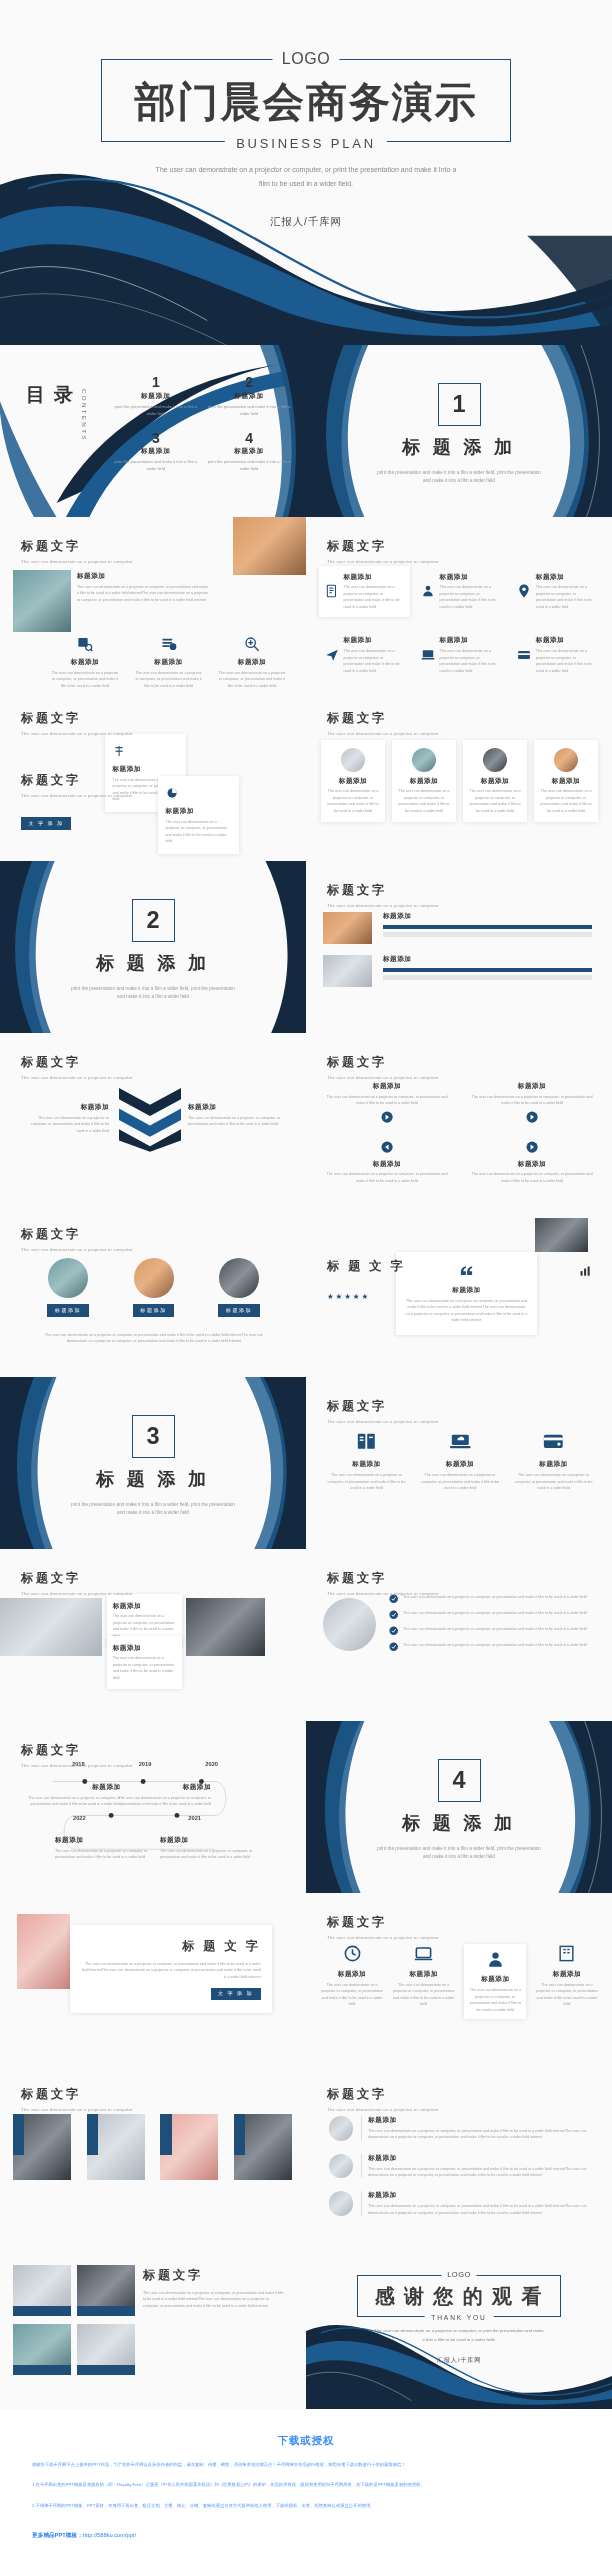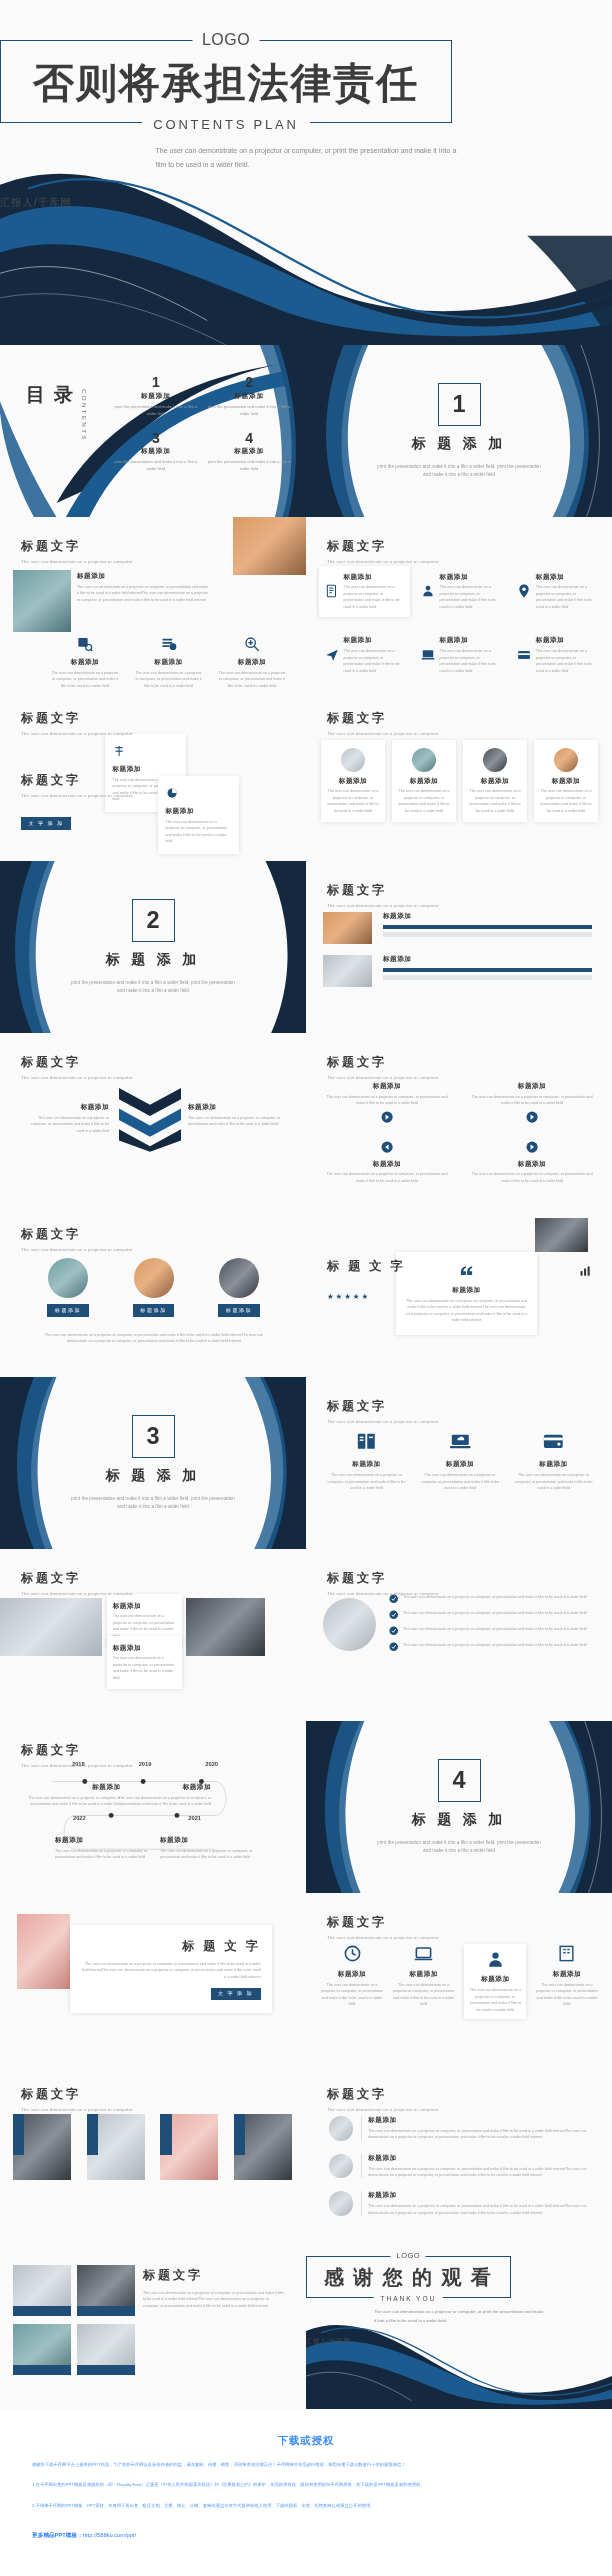--- a/index.html
+++ b/index.html
@@ -13,21 +13,21 @@
   
   .slide { position:relative; width:306px; height:172px; background:#fafafa; overflow:hidden; float:left; }
   .row { width:612px; overflow:hidden; }
   .slide.full { width:612px; height:345px; float:none; }
 
   
   .waves { position:absolute; inset:0; pointer-events:none; }
   .waves svg { display:block; width:100%; height:100%; }
 
   
-  .cover-inner { position:relative; z-index:5; text-align:left; padding-top:40px; }
+  .cover-inner { position:relative; z-index:5; text-align:center; padding-top:40px;margin-top:19px; }
   .logo-frame {
     position:relative; display:inline-block; border:1.9px solid #1f4e79;
     padding:21px 32px 17px; 
   }
   .logo-tag {
     position:absolute; top:-10.4px; left:50%; transform:translateX(-50%);
     background:#fafafa; padding:0 9.4px; font-size:16px; color:#4a4a4a; letter-spacing:0.5px;
   }
   .cover-title {
     font-size:41px; font-weight:bold; color:#3c3c3c; letter-spacing:1.9px; line-height:1.05;
@@ -53,21 +53,21 @@
   .toc-num { font-size:14px; font-weight:bold; color:#333; line-height:1; }
   .toc-t { font-size:6.6px; font-weight:bold; color:#333; margin-top:2.8px; letter-spacing:0.9px; }
   .toc-d { font-size:4.1px; color:#9a9a9a; margin-top:2.8px; line-height:1.7; }
 
   
   .sec-inner { position:relative; z-index:5; text-align:center; padding-top:38px; }
   .sec-num {
     display:inline-block; border:1.5px solid #1f4e79; color:#333;
     font-size:23.5px; font-weight:bold; width:43px; height:43px; line-height:41px;
   }
-  .sec-title { margin-top:9.4px; font-size:14px; font-weight:bold; color:#333; letter-spacing:3.8px; }
+  .sec-title { margin-top:9.4px; font-size:18px; font-weight:bold; color:#333; letter-spacing:3.8px; }
   .sec-desc { margin:9.4px auto 0; width:170px; font-size:4.7px; color:#9a9a9a; line-height:1.85; }
 
   
   .c-head { position:absolute; left:21px; top:21px; z-index:6; }
   .c-title { font-size:12.2px; font-weight:bold; color:#3a3a3a; letter-spacing:2.8px; }
   .c-sub { font-size:4.3px; color:#9d9d9d; margin-top:3.8px; letter-spacing:0.2px; }
 
   
   .mini-t { font-size:6.6px; font-weight:bold; color:#333; letter-spacing:0.5px; }
   .mini-d { font-size:3.7px; color:#a2a2a2; line-height:1.75; margin-top:2.8px; }
@@ -109,22 +109,22 @@
         <path d="M0,268 C90,238 200,290 300,330 C400,366 540,360 650,344 L650,366 L0,366 Z" fill="#14293f"></path>
         <path d="M30,200 C150,158 260,256 370,306 C470,352 570,340 650,312" fill="none" stroke="#1c5b8f" stroke-width="2.4"></path>
         <path d="M0,290 C70,268 150,300 220,340" fill="none" stroke="#ffffff" stroke-width="1" opacity=".55"></path>
         <path d="M0,316 C80,300 170,330 240,366" fill="none" stroke="#ffffff" stroke-width=".8" opacity=".4"></path>
         <path d="M560,250 C600,288 630,330 650,366 L650,250 Z" fill="#14293f" opacity=".9"></path>
       </svg>
     </div>
     <div class="cover-inner">
       <div class="logo-frame">
         <div class="logo-tag">LOGO</div>
-        <div class="cover-title">否则将承担法律责任</div>
-        <div class="cover-sub">CONTENTS    PLAN</div>
+        <div class="cover-title">部门晨会商务演示</div>
+        <div class="cover-sub">BUSINESS    PLAN</div>
       </div>
       <div class="cover-desc" style="width:301px;margin-left:auto;margin-right:auto;">The user can demonstrate on a projector or computer, or print the presentation and make it Into a film to be used in a wider field.</div>
       <div class="cover-author">汇报人/千库网</div>
     </div>
   </div>
 
   <div class="row">
     <div class="slide">
       <div class="waves">
         <svg viewBox="0 0 325 183" preserveAspectRatio="none">

